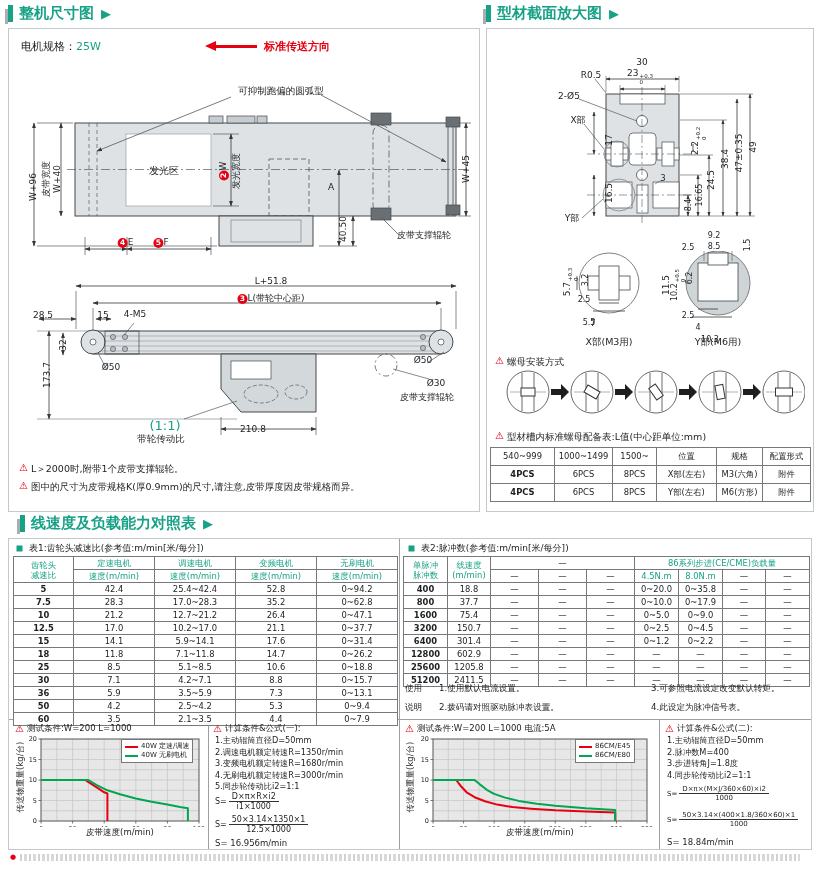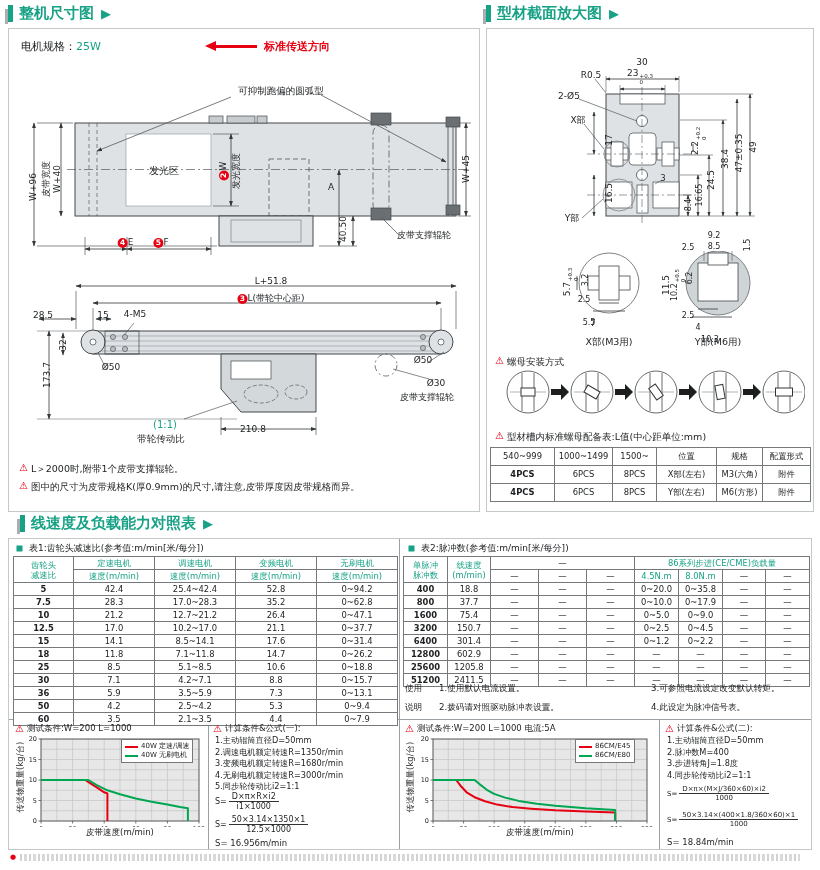--- a/index.html
+++ b/index.html
@@ -190,21 +190,21 @@
     <span class="d" style="left:262px;top:270px;"><span class="no">3</span><span>L(带轮中心距)</span></span>
     <span class="d" style="left:34px;top:286px;">28.5</span>
     <span class="d" style="left:94px;top:286px;">15</span>
     <span class="d" style="left:126px;top:285px;">4-M5</span>
     <span class="d v" style="left:38px;top:346px;">173.7</span>
     <span class="d v" style="left:54px;top:316px;">32</span>
     <span class="d" style="left:102px;top:338px;">Ø50</span>
     <span class="d" style="left:414px;top:331px;">Ø50</span>
     <span class="d" style="left:427px;top:354px;">Ø30</span>
     <span class="d" style="left:418px;top:368px;">皮带支撑辊轮</span>
-    <span class="d teal" style="left:156px;top:396px;font-size:10px;">(1:1)</span>
+    <span class="d teal" style="left:156px;top:396px;font-size:13px;">(1:1)</span>
     <span class="d" style="left:152px;top:410px;font-size:9.5px;">带轮传动比</span>
     <span class="d" style="left:244px;top:400px;">210.8</span>
 
     <div class="noteline" style="left:10px;top:434px;">
       <span class="warn">⚠</span>
       <span>L＞2000时,附带1个皮带支撑辊轮。</span>
     </div>
     <div class="noteline" style="left:10px;top:452px;">
       <span class="warn">⚠</span>
       <span>图中的尺寸为皮带规格K(厚0.9mm)的尺寸,请注意,皮带厚度因皮带规格而异。</span>
@@ -469,21 +469,21 @@
           <tr>
             <td class="b">12.5</td>
             <td>17.0</td>
             <td>10.2~17.0</td>
             <td>21.1</td>
             <td>0~37.7</td>
           </tr>
           <tr>
             <td class="b">15</td>
             <td>14.1</td>
-            <td>8.5~14.1</td>
+            <td>5.9~14.1</td>
             <td>17.6</td>
             <td>0~31.4</td>
           </tr>
           <tr>
             <td class="b">18</td>
             <td>11.8</td>
             <td>7.1~11.8</td>
             <td>14.7</td>
             <td>0~26.2</td>
           </tr>

